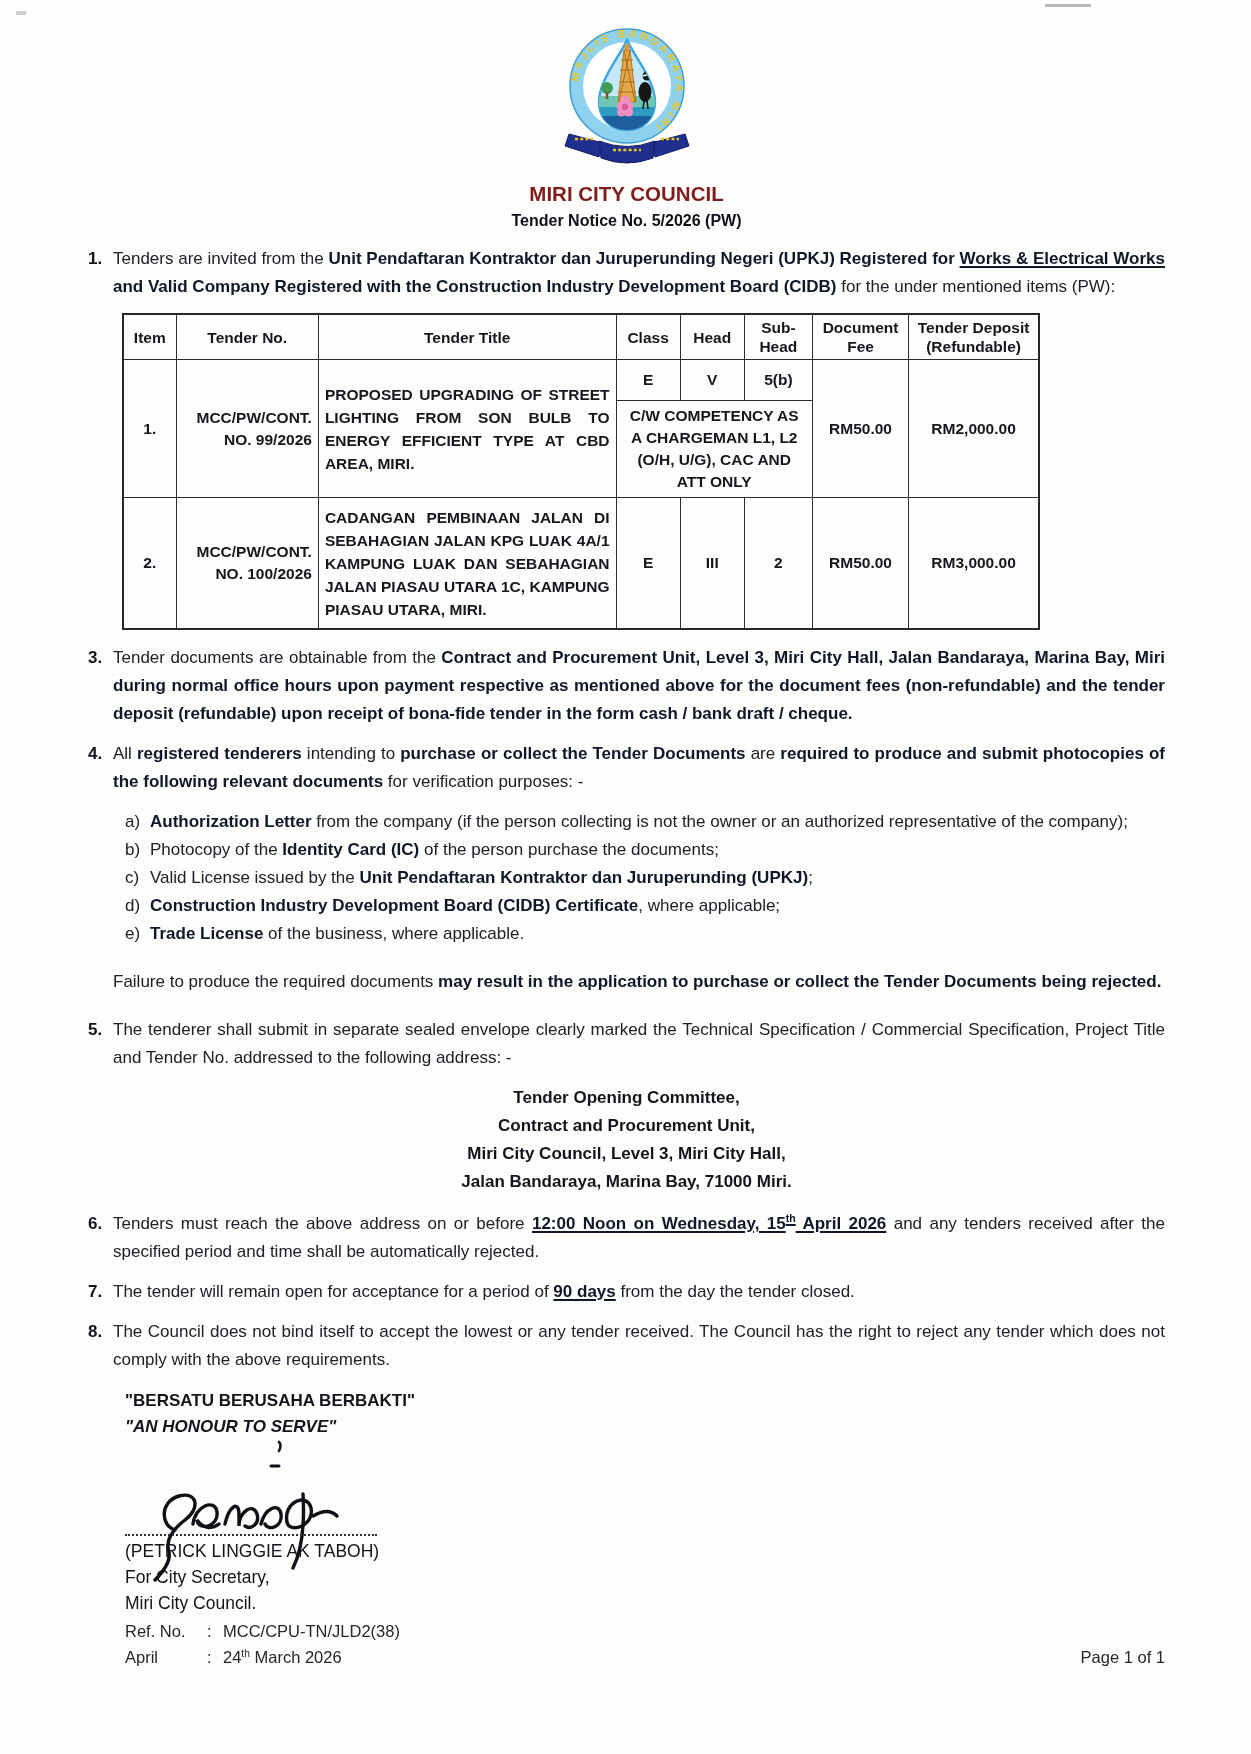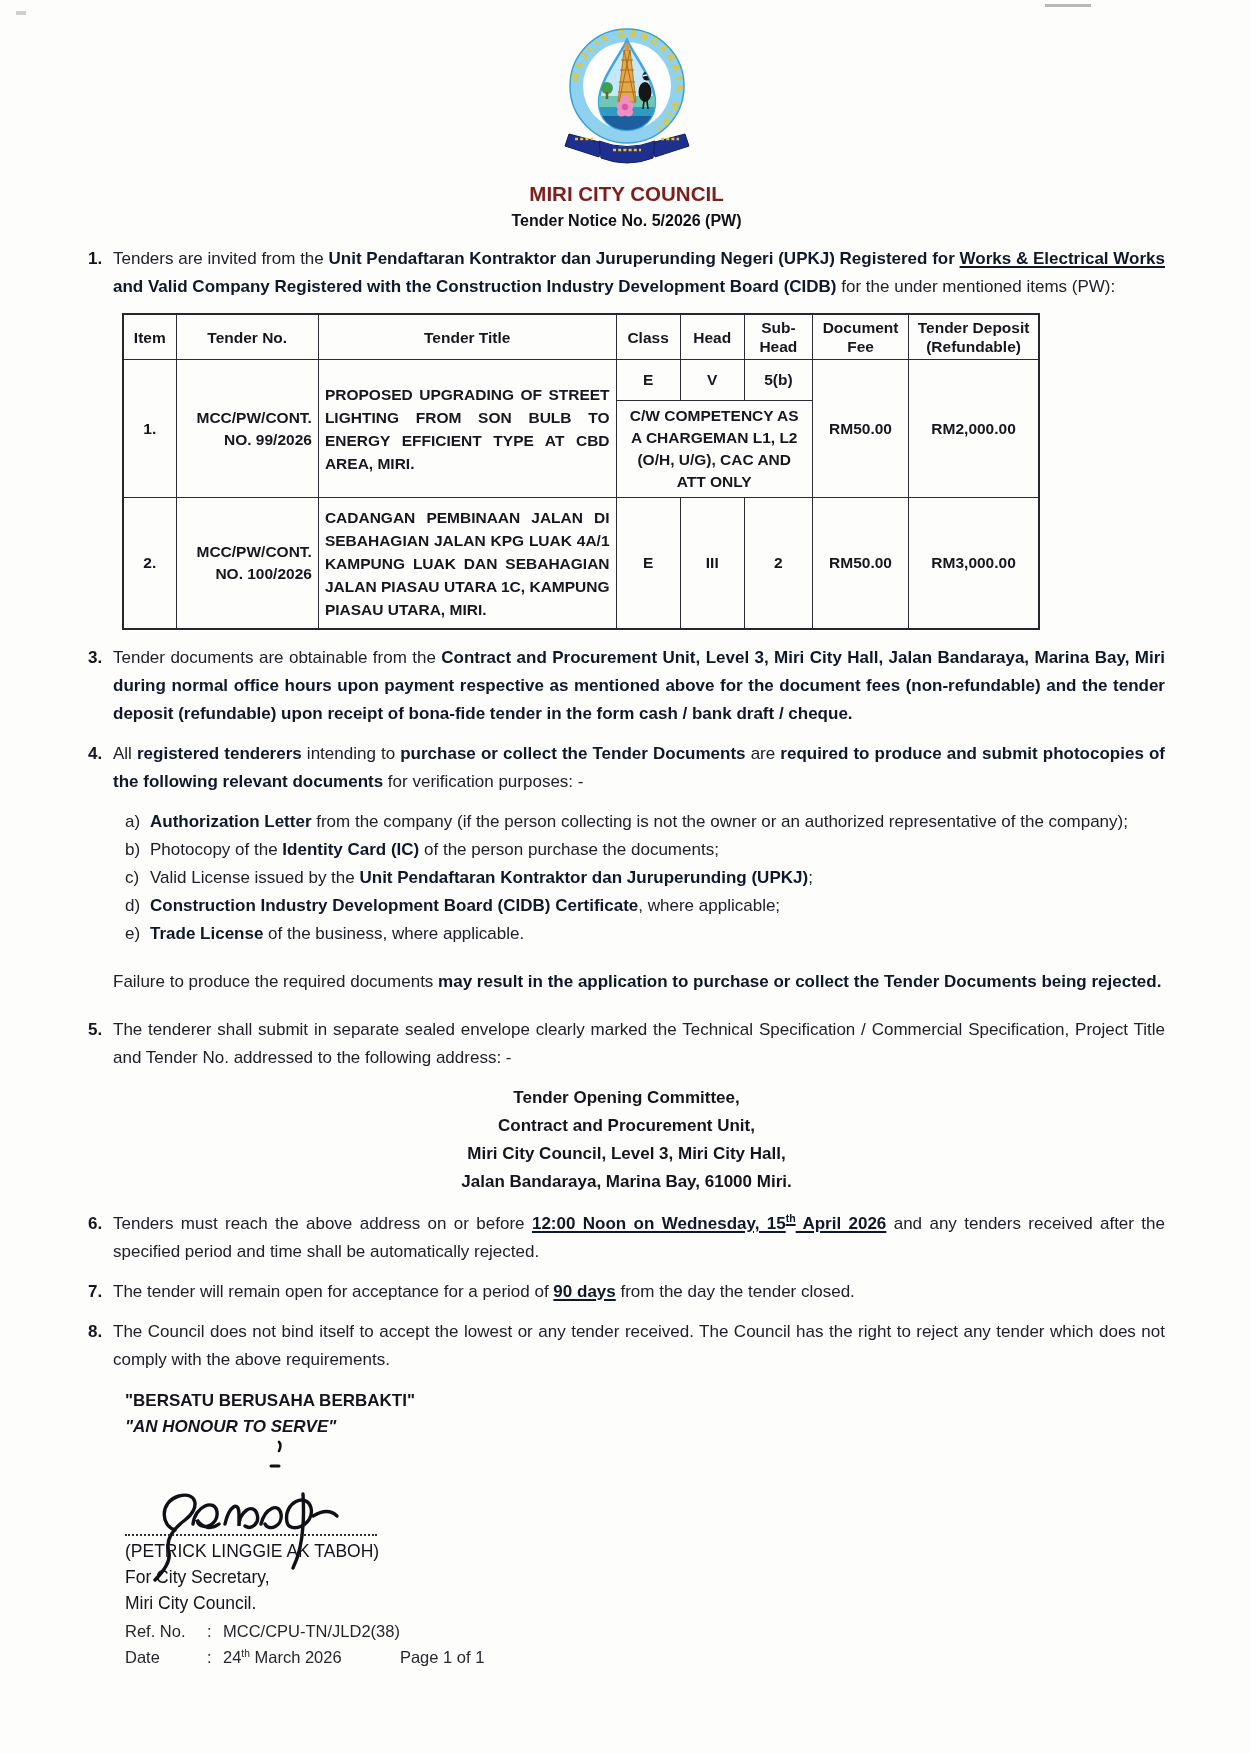--- a/index.html
+++ b/index.html
@@ -36,21 +36,21 @@
   .li{display:flex;margin-left:37px;}
   .let{width:25px;flex:none;}
   .litxt{flex:1;text-align:justify;}
   .noindent{margin-left:25px;text-align:justify;}
   .address{text-align:center;font-weight:bold;color:#14141c;line-height:28px;margin-top:12px;}
   .motto{margin:14px 0 0 37px;font-weight:bold;color:#14141c;line-height:26px;font-size:17px;}
   .sig-block{position:relative;height:172px;margin-left:37px;margin-top:2px;}
   .sig-svg{position:absolute;left:6px;top:-6px;pointer-events:none;}
   .dotline{position:absolute;left:0;top:92px;width:252px;border-bottom:2.5px dotted #2f2f35;}
   .sig-text{position:absolute;left:0;top:96px;font-weight:normal;font-size:17.5px;line-height:26px;color:#14141c;}
-  .footer{display:flex;justify-content:flex-start;align-items:flex-end;margin:4px 0 16px 37px;font-size:16.5px;line-height:26px;color:#26262c;}
+  .footer{display:flex;justify-content:space-between;align-items:flex-end;margin:4px 0 16px 37px;font-size:16.5px;line-height:26px;color:#26262c;}
   .frow{display:flex;}
   .flabel{width:82px;}
   .fsep{width:16px;}
   .pageno{font-size:16.5px;color:#26262c;}
 </style>
 </head>
 <body>
 
 <div class="page">
 
@@ -207,21 +207,21 @@
 
   <div class="para mt20">
     <span class="num">5.</span>
     <div class="ptxt"><span>The tenderer shall submit in separate sealed envelope clearly marked the Technical Specification / Commercial Specification, Project Title and Tender No. addressed to the following address: -</span></div>
   </div>
 
   <div class="address">
     <div>Tender Opening Committee,</div>
     <div>Contract and Procurement Unit,</div>
     <div>Miri City Council, Level 3, Miri City Hall,</div>
-    <div>Jalan Bandaraya, Marina Bay, 61000 Miri.</div>
+    <div>Jalan Bandaraya, Marina Bay, 71000 Miri.</div>
   </div>
 
   <div class="para mt14">
     <span class="num">6.</span>
     <div class="ptxt"><span>Tenders must reach the above address on or before </span><span class="b u">12:00 Noon on Wednesday, 15</span><sup class="b u">th</sup><span class="b u"> April 2026</span><span> and any tenders received after the specified period and time shall be automatically rejected.</span></div>
   </div>
 
   <div class="para mt12">
     <span class="num">7.</span>
     <div class="ptxt"><span>The tender will remain open for acceptance for a period of </span><span class="b u">90 days</span><span> from the day the tender closed.</span></div>
@@ -260,21 +260,21 @@
   </div>
 
   <div class="footer">
     <div>
       <div class="frow">
         <span class="flabel">Ref. No.</span>
         <span class="fsep">:</span>
         <span>MCC/CPU-TN/JLD2(38)</span>
       </div>
       <div class="frow">
-        <span class="flabel">Date</span>
+        <span class="flabel">April</span>
         <span class="fsep">:</span>
         <span><span>24</span><sup>th</sup><span> March 2026</span></span>
       </div>
     </div>
     <div class="pageno">Page 1 of 1</div>
   </div>
 
 </div>
 
 </body></html>

